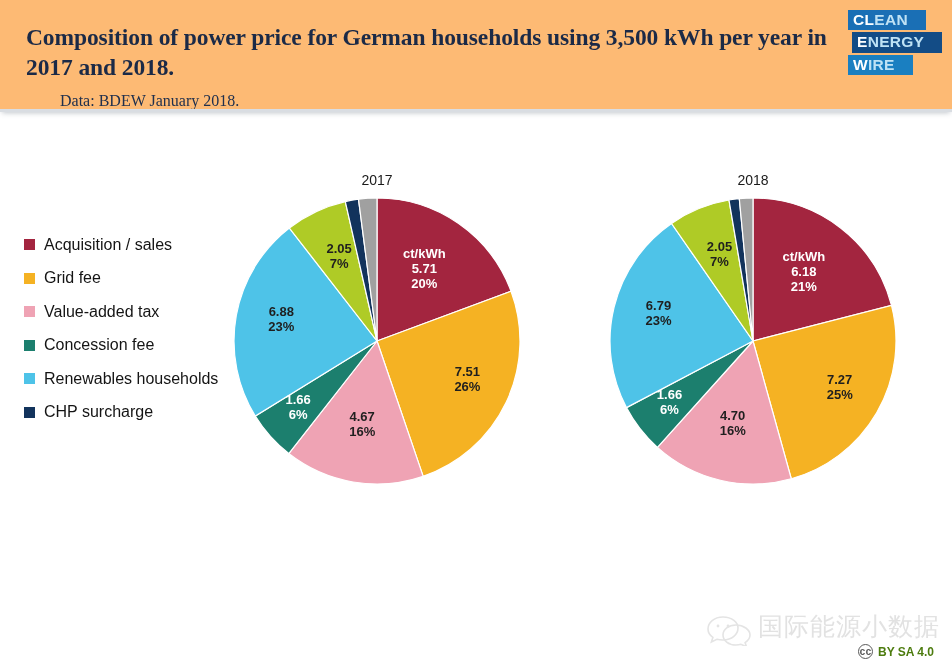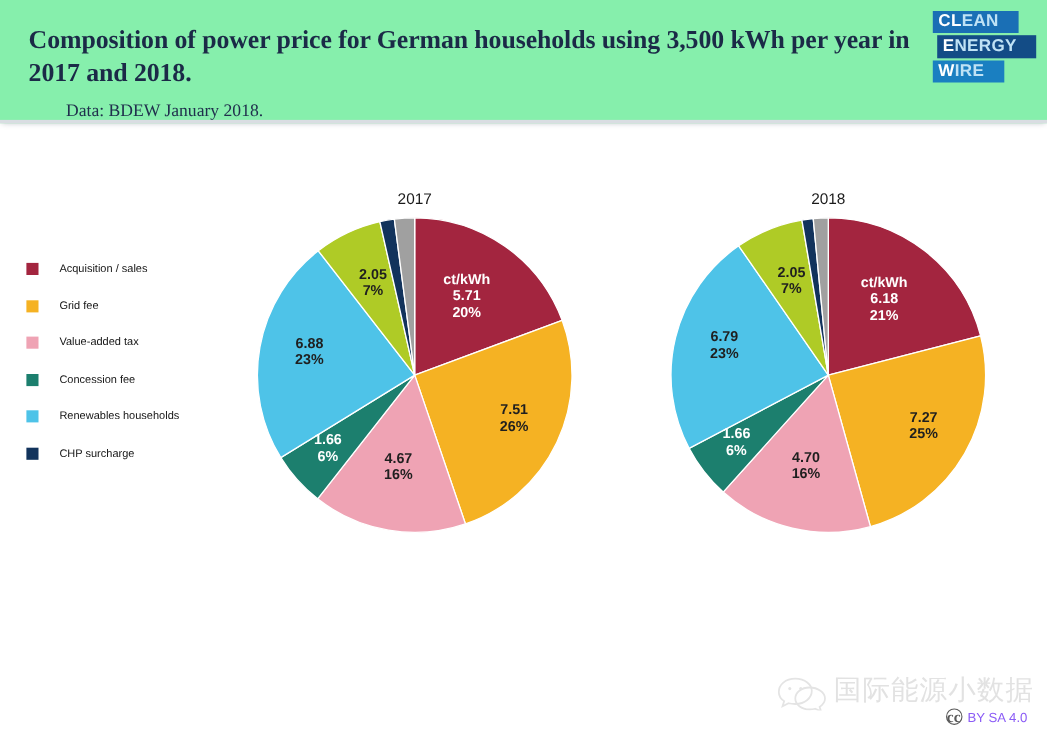--- a/index.html
+++ b/index.html
@@ -15,21 +15,21 @@
     position: relative;
   }
 
   
   #header-card {
     position: absolute;
     left: 0;
     top: 0;
     width: 952px;
     height: 112px;
-    background: #86efac;
+    background: #fdba74;
     box-sizing: border-box;
     border-bottom: 3px solid #d9dde2;
     box-shadow: 0 3px 5px -2px rgba(120,130,145,0.45);
     overflow: hidden;
   }
   #title-block {
     position: absolute;
     left: 26px;
     top: 22px;
     width: 810px;
@@ -90,24 +90,23 @@
     height: 33.5px;
   }
   .legend-swatch {
     width: 11px;
     height: 11px;
     flex: 0 0 11px;
     margin-right: 9px;
   }
   .legend-label {
     font-family: "Liberation Sans", sans-serif;
-    font-size: 10px;
+    font-size: 16px;
     color: #141414;
     white-space: nowrap;
-    margin-left: 10px;
   }
 
   
   .pie-panel {
     position: absolute;
     top: 172px;
   }
   #panel-2017 { left: 232px; }
   #panel-2018 { left: 608px; }
   .pie-year {
@@ -163,32 +162,32 @@
     display: flex;
     align-items: center;
     gap: 5px;
   }
   #cc-badge {
     width: 15px;
     height: 15px;
     border-radius: 50%;
     border: 1.6px solid #5a5a5a;
     color: #5a5a5a;
-    font-family: Liberation Serif, serif;
-    font-size: 14px;
+    font-family: Liberation Mono, monospace;
+    font-size: 10px;
     font-weight: bold;
     line-height: 15px;
     text-align: center;
     box-sizing: border-box;
   }
   #cc-text {
     font-family: "Liberation Sans", sans-serif;
     font-size: 12px;
-    font-weight: normal;
-    color: #8b5cf6;
+    font-weight: bold;
+    color: #4d7c0f;
     white-space: nowrap;
   }
 </style>
 </head>
 <body>
 
 <div id="header-card">
 
   <div id="title-block">
     <h1 id="chart-title">Composition of power price for German households using 3,500 kWh per year in 2017 and 2018.</h1>

